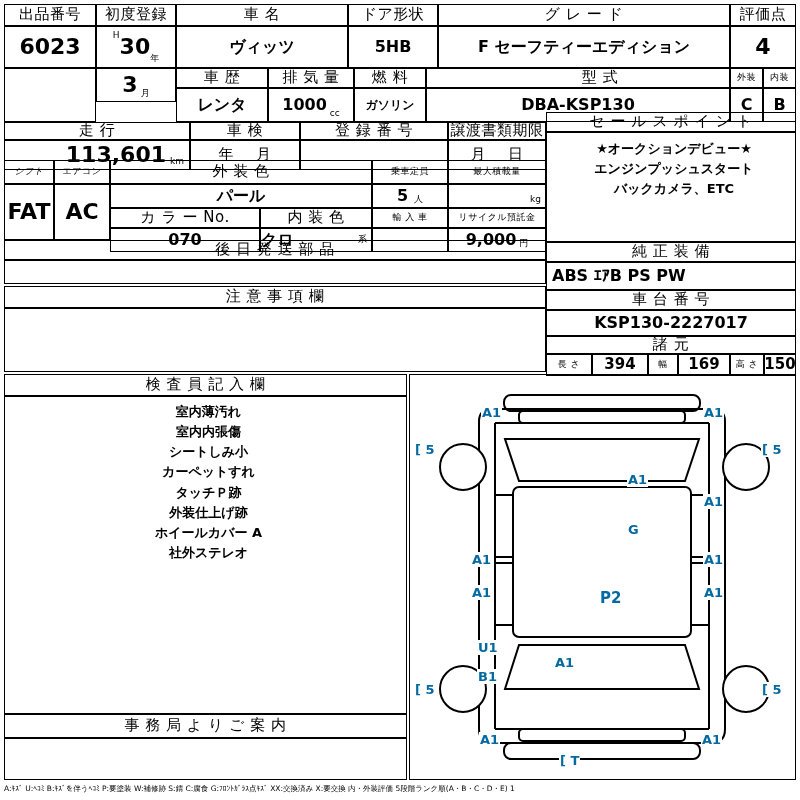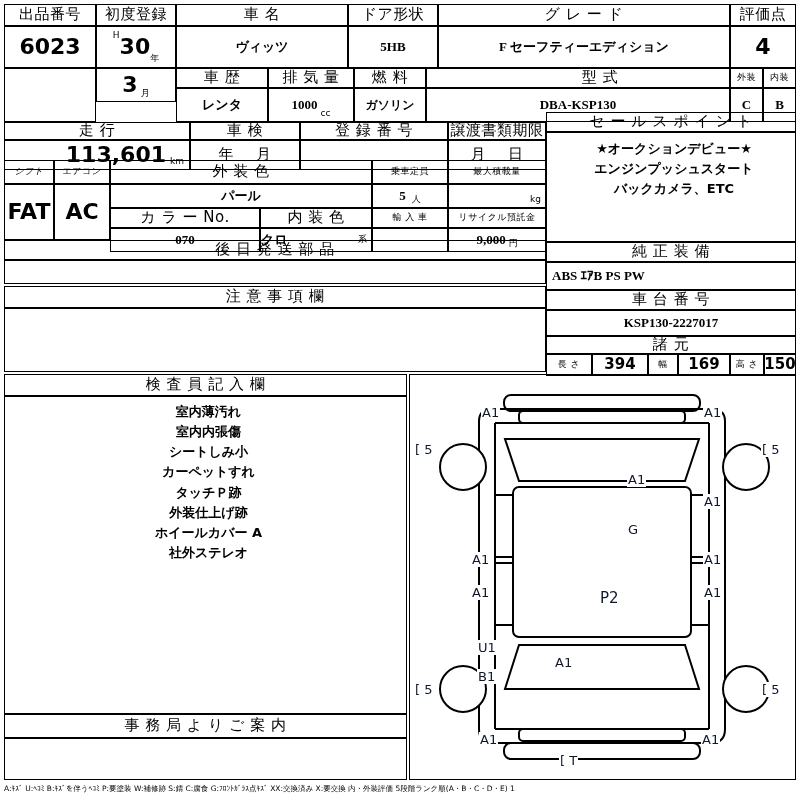--- a/index.html
+++ b/index.html
@@ -27,21 +27,21 @@
     display: flex;
     align-items: center;
     justify-content: center;
     text-align: center;
     overflow: hidden;
     line-height: 1.05;
   }
   .bd { border: 1px solid #000; }
   .lbl { font-size: 15px; letter-spacing: 0.5px; }
   .lbl9 { font-size: 9px; letter-spacing: 0.5px; }
-  .val { font-size: 13px; font-weight: bold; font-family: Liberation Serif, serif; }
+  .val { font-size: 16px; font-weight: bold; }
   .val-lg { font-size: 22px; font-weight: bold; }
   .val-md { font-size: 15px; font-weight: bold; }
   .val-sm { font-size: 12px; font-weight: bold; }
   .left { justify-content: flex-start; padding-left: 5px; text-align: left; }
   .right { justify-content: flex-end; padding-right: 5px; text-align: right; }
   .sub { font-size: 9px; font-weight: normal; }
   .spts { font-size: 13px; font-weight: bold; line-height: 1.55; padding-left: 6px; }
   .inspect-list { font-size: 13px; font-weight: bold; line-height: 1.55; padding-left: 6px; }
   .footer-note {
     position: absolute;
@@ -51,22 +51,22 @@
     font-size: 7.5px;
     letter-spacing: 0px;
     white-space: nowrap;
   }
   
   .diagram { position: absolute; left: 409px; top: 377px; width: 387px; height: 398px; }
   .dwrap { position: relative; width: 100%; height: 100%; }
   .mark {
     position: absolute;
     font-size: 13px;
-    font-weight: normal;
-    color: #0f172a;
+    font-weight: bold;
+    color: #0369a1;
     background: #fff;
     padding: 0 1px;
     white-space: nowrap;
   }
   .wheel {
     position: absolute;
     border: 2px solid #000;
     border-radius: 50%;
     background: #fff;
   }

